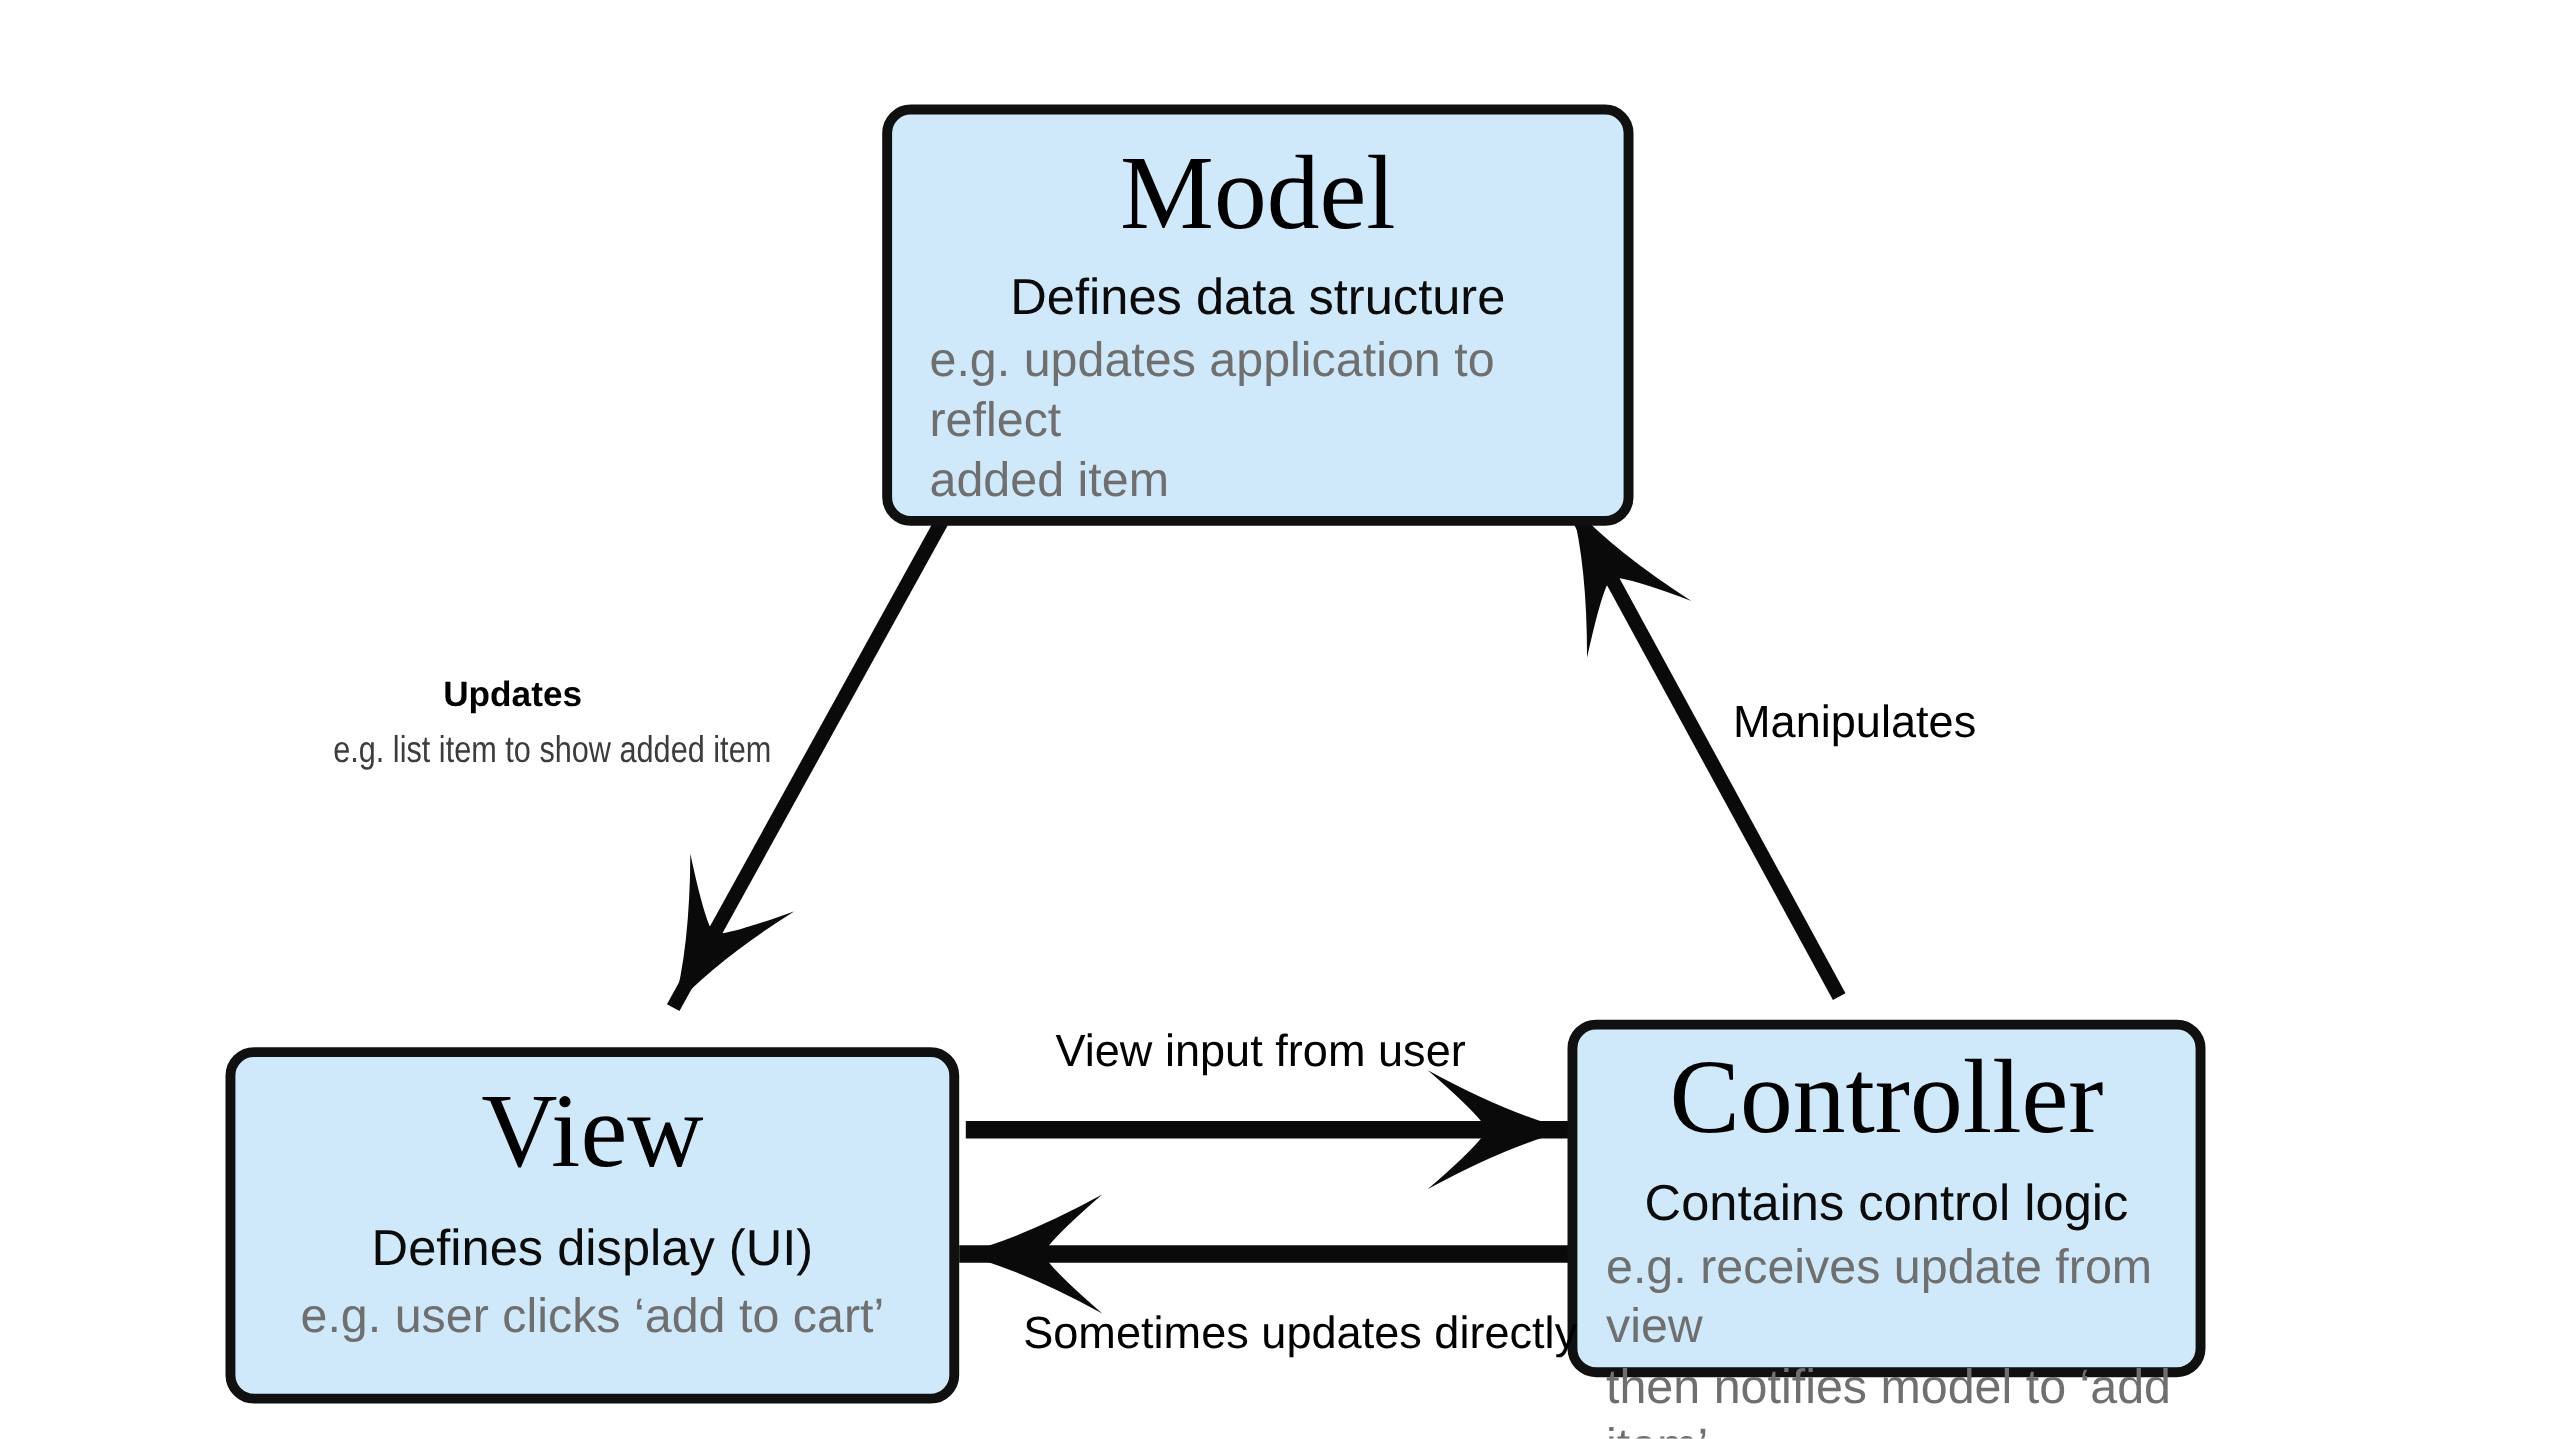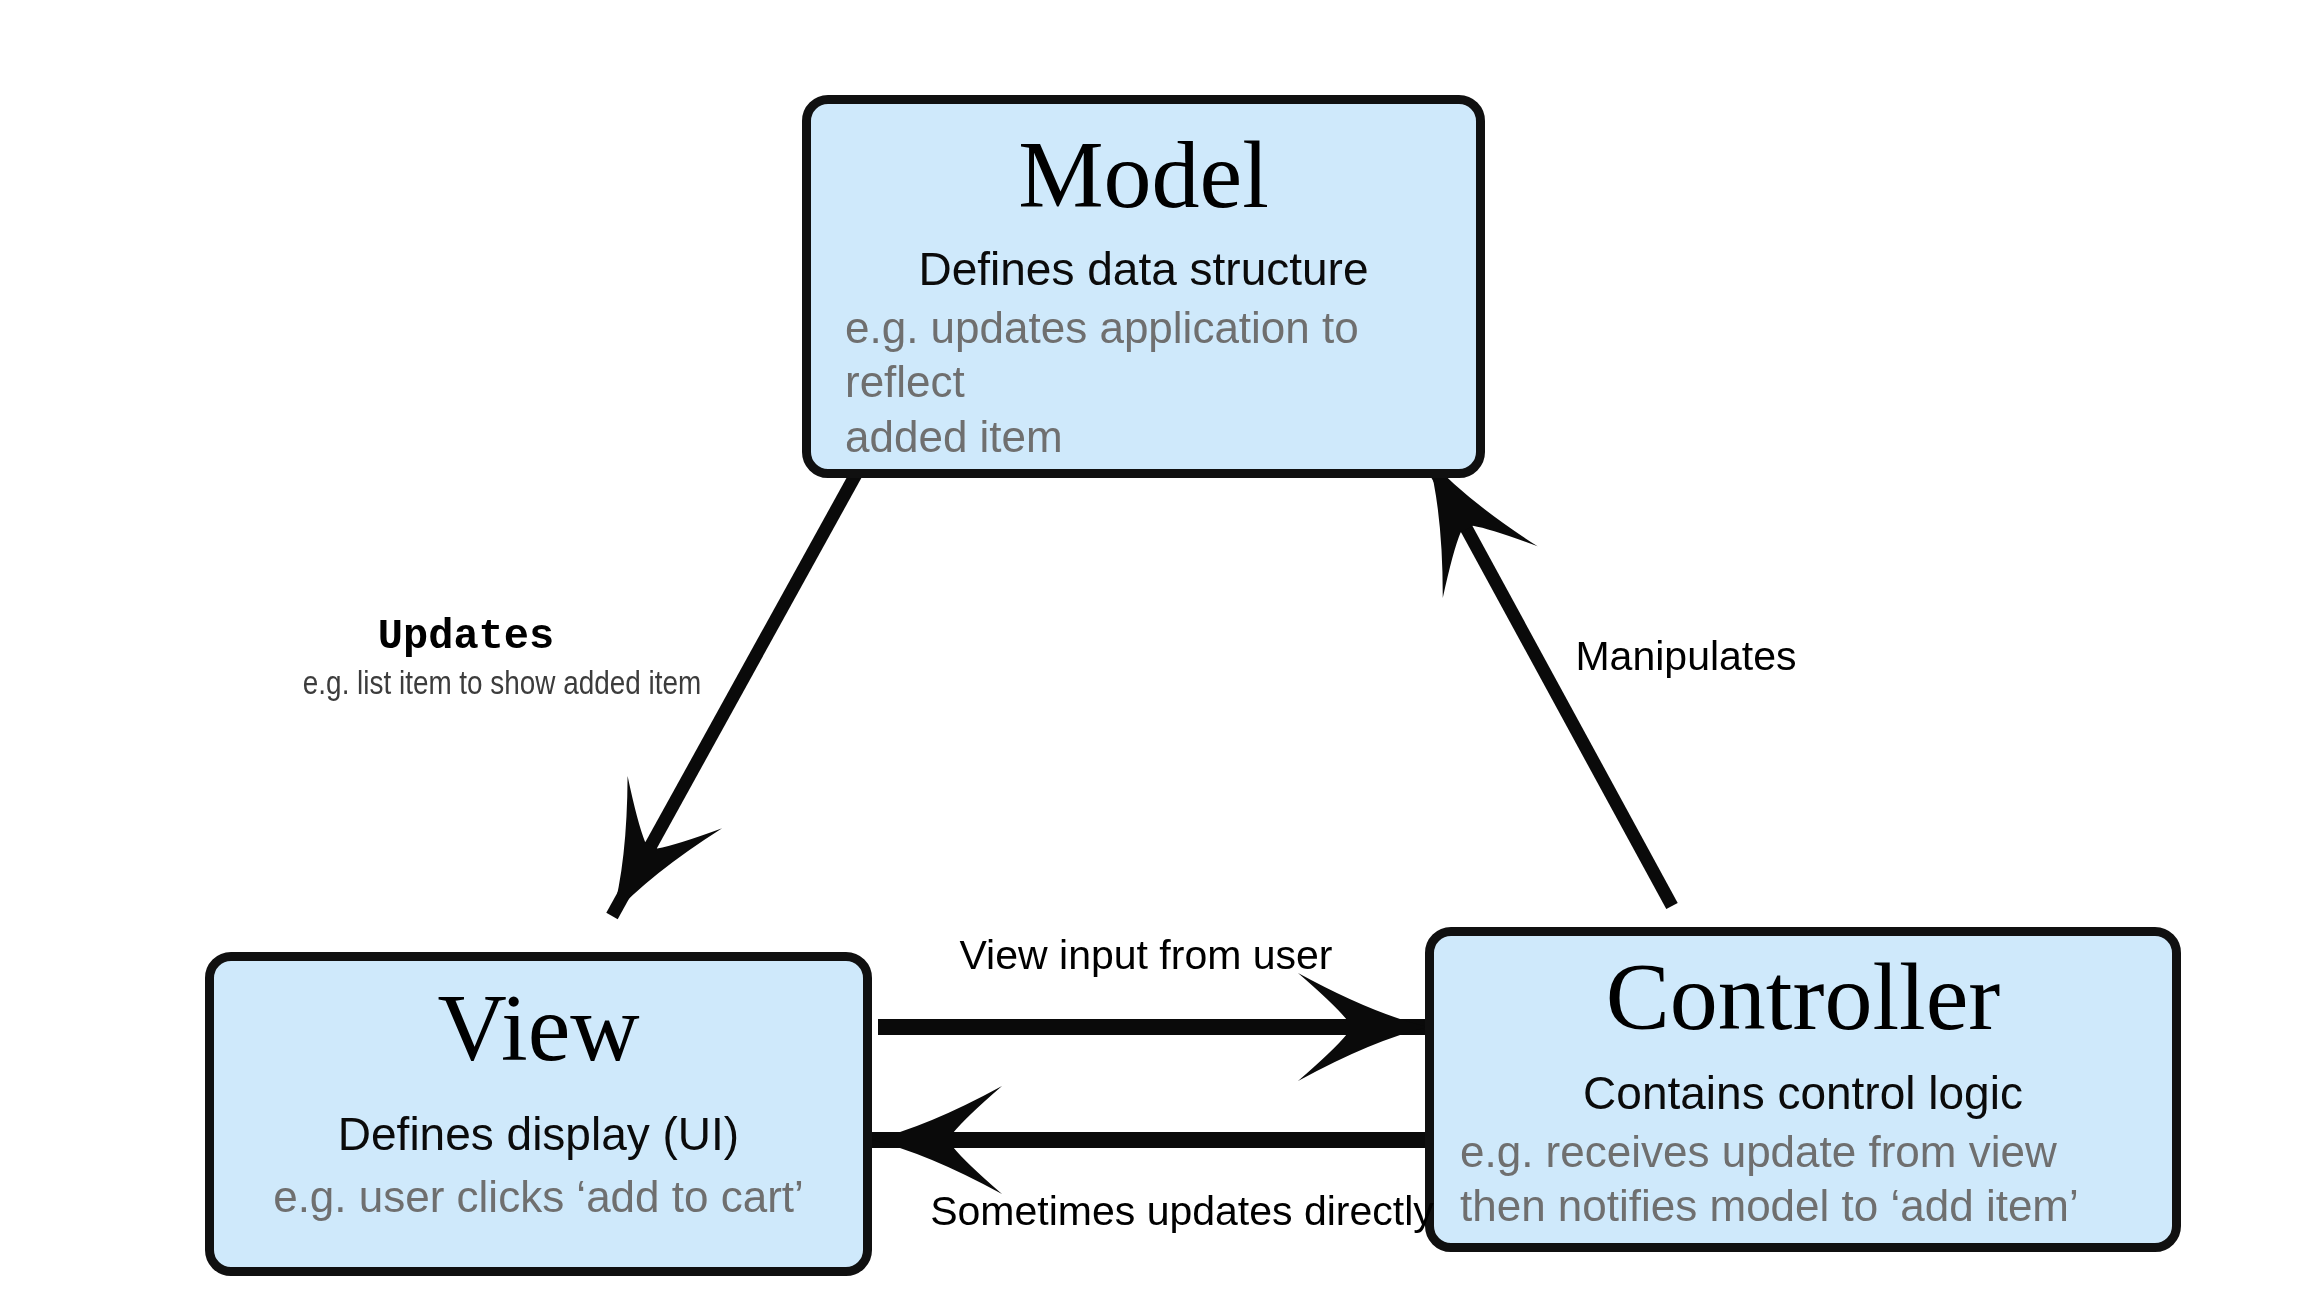--- a/index.html
+++ b/index.html
@@ -44,33 +44,33 @@
   .example-left{
     align-self:flex-start;
     text-align:left;
   }
   #model-box{left:802px;top:95px;width:683px;height:383px;padding-top:18px;}
   #model-box .node-subtitle{margin-top:14px;}
   #model-box .node-example{margin-top:4px;padding-left:34px;}
   #view-box{left:205px;top:928px;width:667px;height:324px;padding-top:14px;margin-top:24px;}
   #view-box .node-subtitle{margin-top:26px;}
   #view-box .node-example{margin-top:8px;}
-  #controller-box{left:1425px;top:927px;width:756px;height:325px;padding-top:8px;}
+  #controller-box{left:1425px;top:927px;width:580px;height:325px;padding-top:8px;}
   #controller-box .node-subtitle{margin-top:16px;}
   #controller-box .node-example{margin-top:4px;padding-left:26px;}
 
   .edge-label{
     position:absolute;
     transform:translateX(-50%);
     font-size:41px;
     line-height:1.2;
     color:#000;
     white-space:nowrap;
   }
-  #updates-label{left:466px;top:612px;font-size:42px;font-weight:bold;font-family:Liberation Mono, monospace;}
+  #updates-label{left:466px;top:612px;font-size:32px;font-weight:bold;}
   #updates-sublabel{
     left:502px;top:662px;
     font-size:34px;color:#3c3c3c;
     transform:translateX(-50%) scaleX(0.82);
   }
   #manipulates-label{left:1686px;top:632px;}
   #sends-label{left:1146px;top:931px;}
   #sometimes-label{left:1151px;top:1187px;margin-left:31px;}
 
   #arrow-layer{position:absolute;left:0;top:0;width:2320px;height:1308px;}

